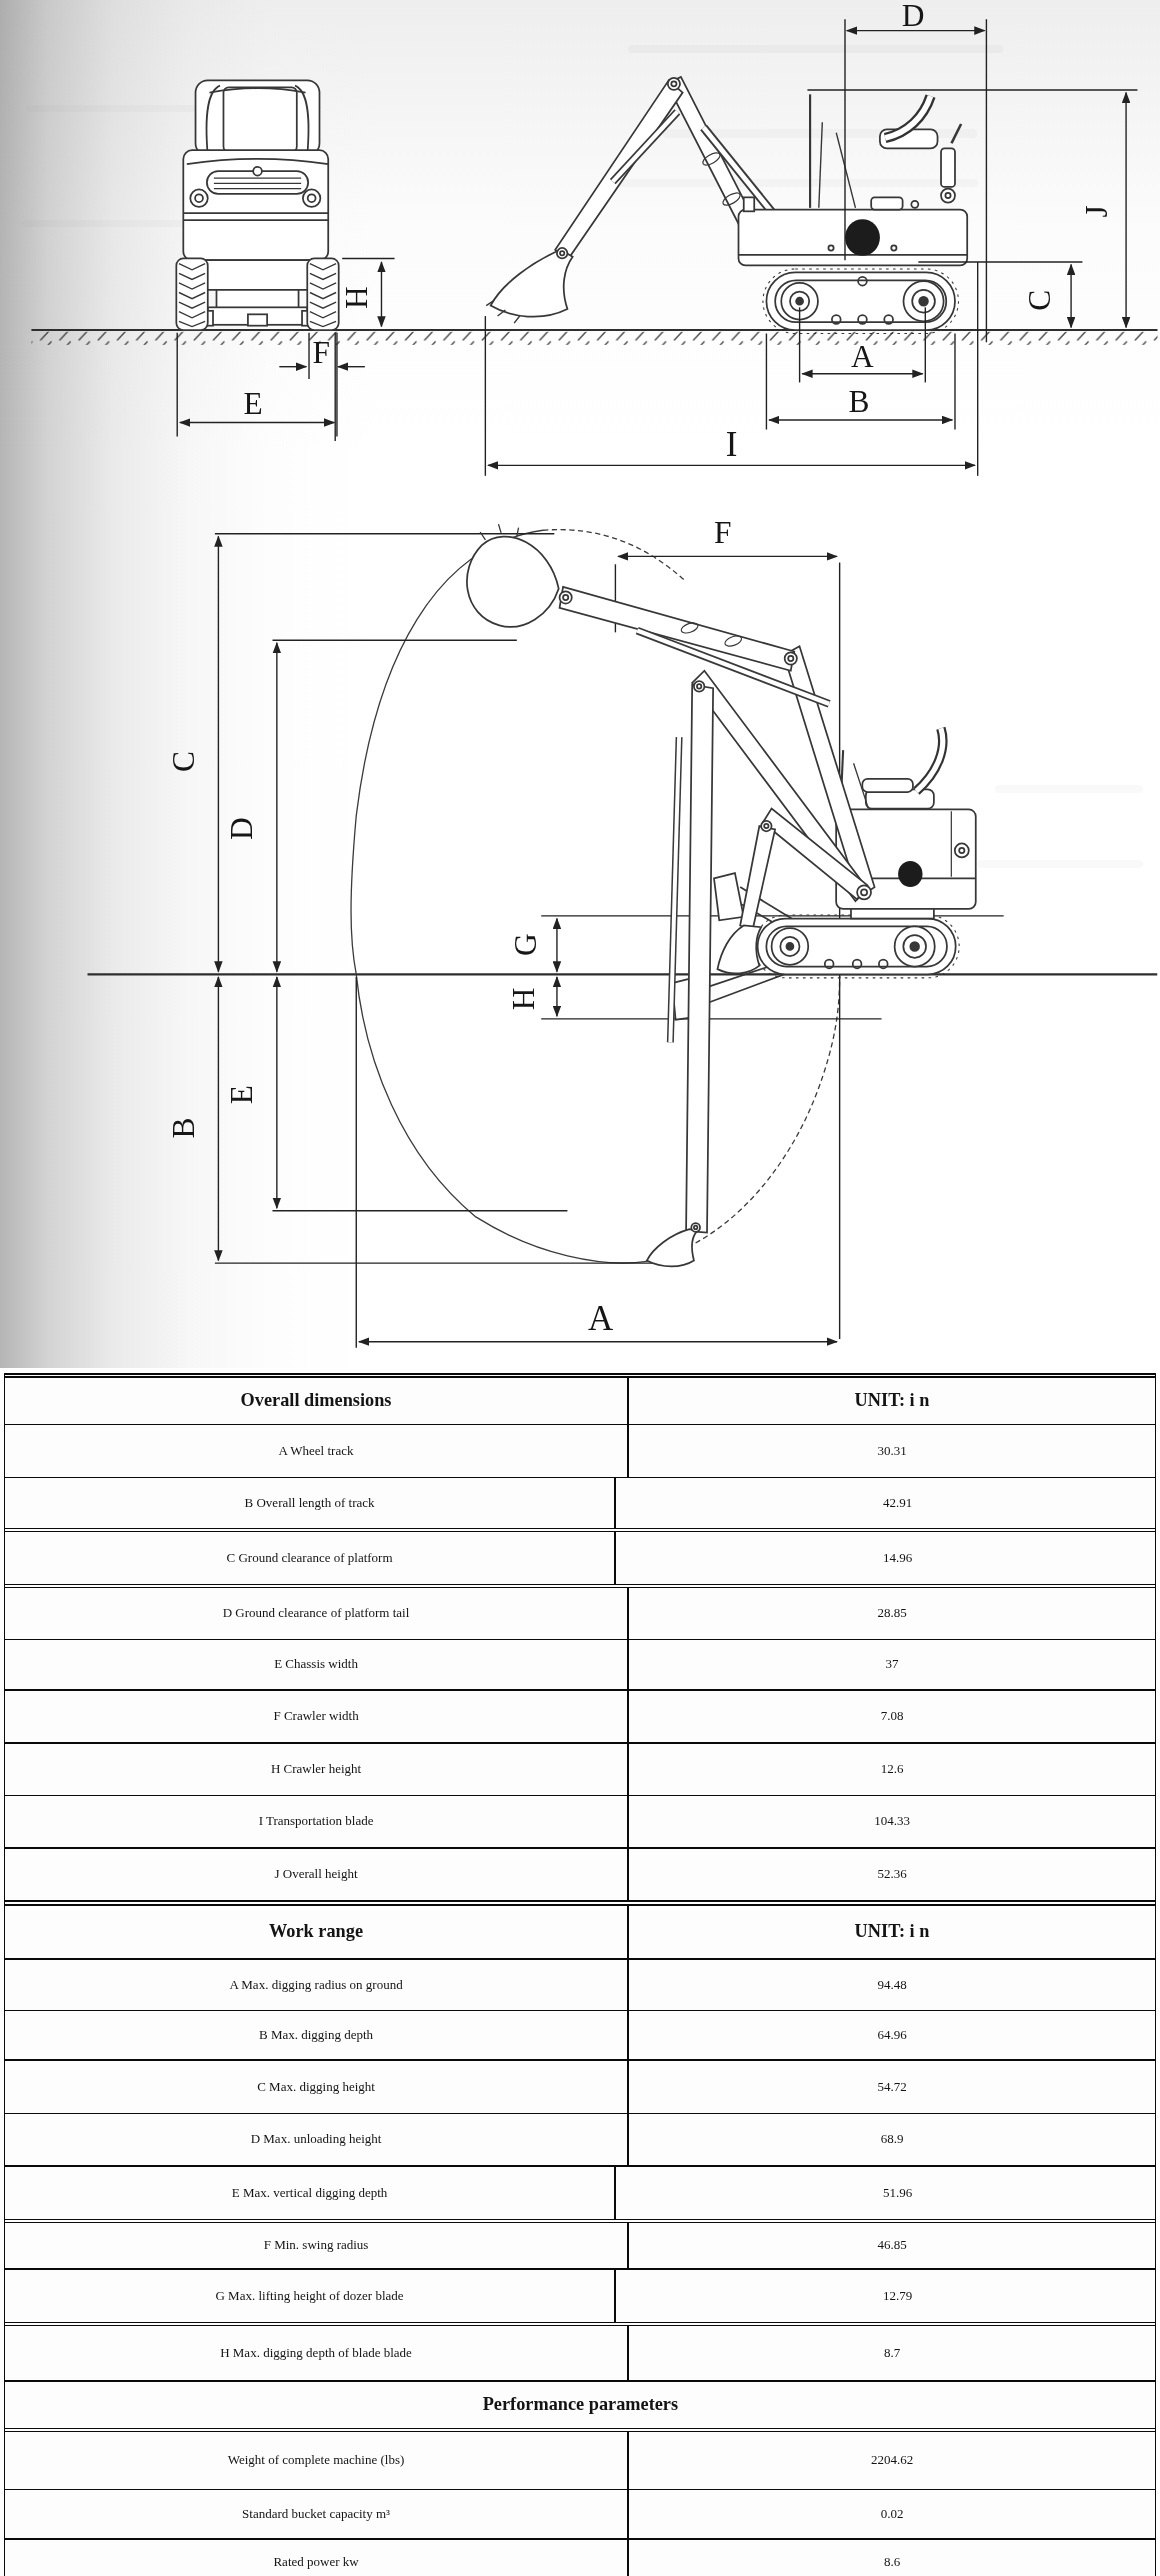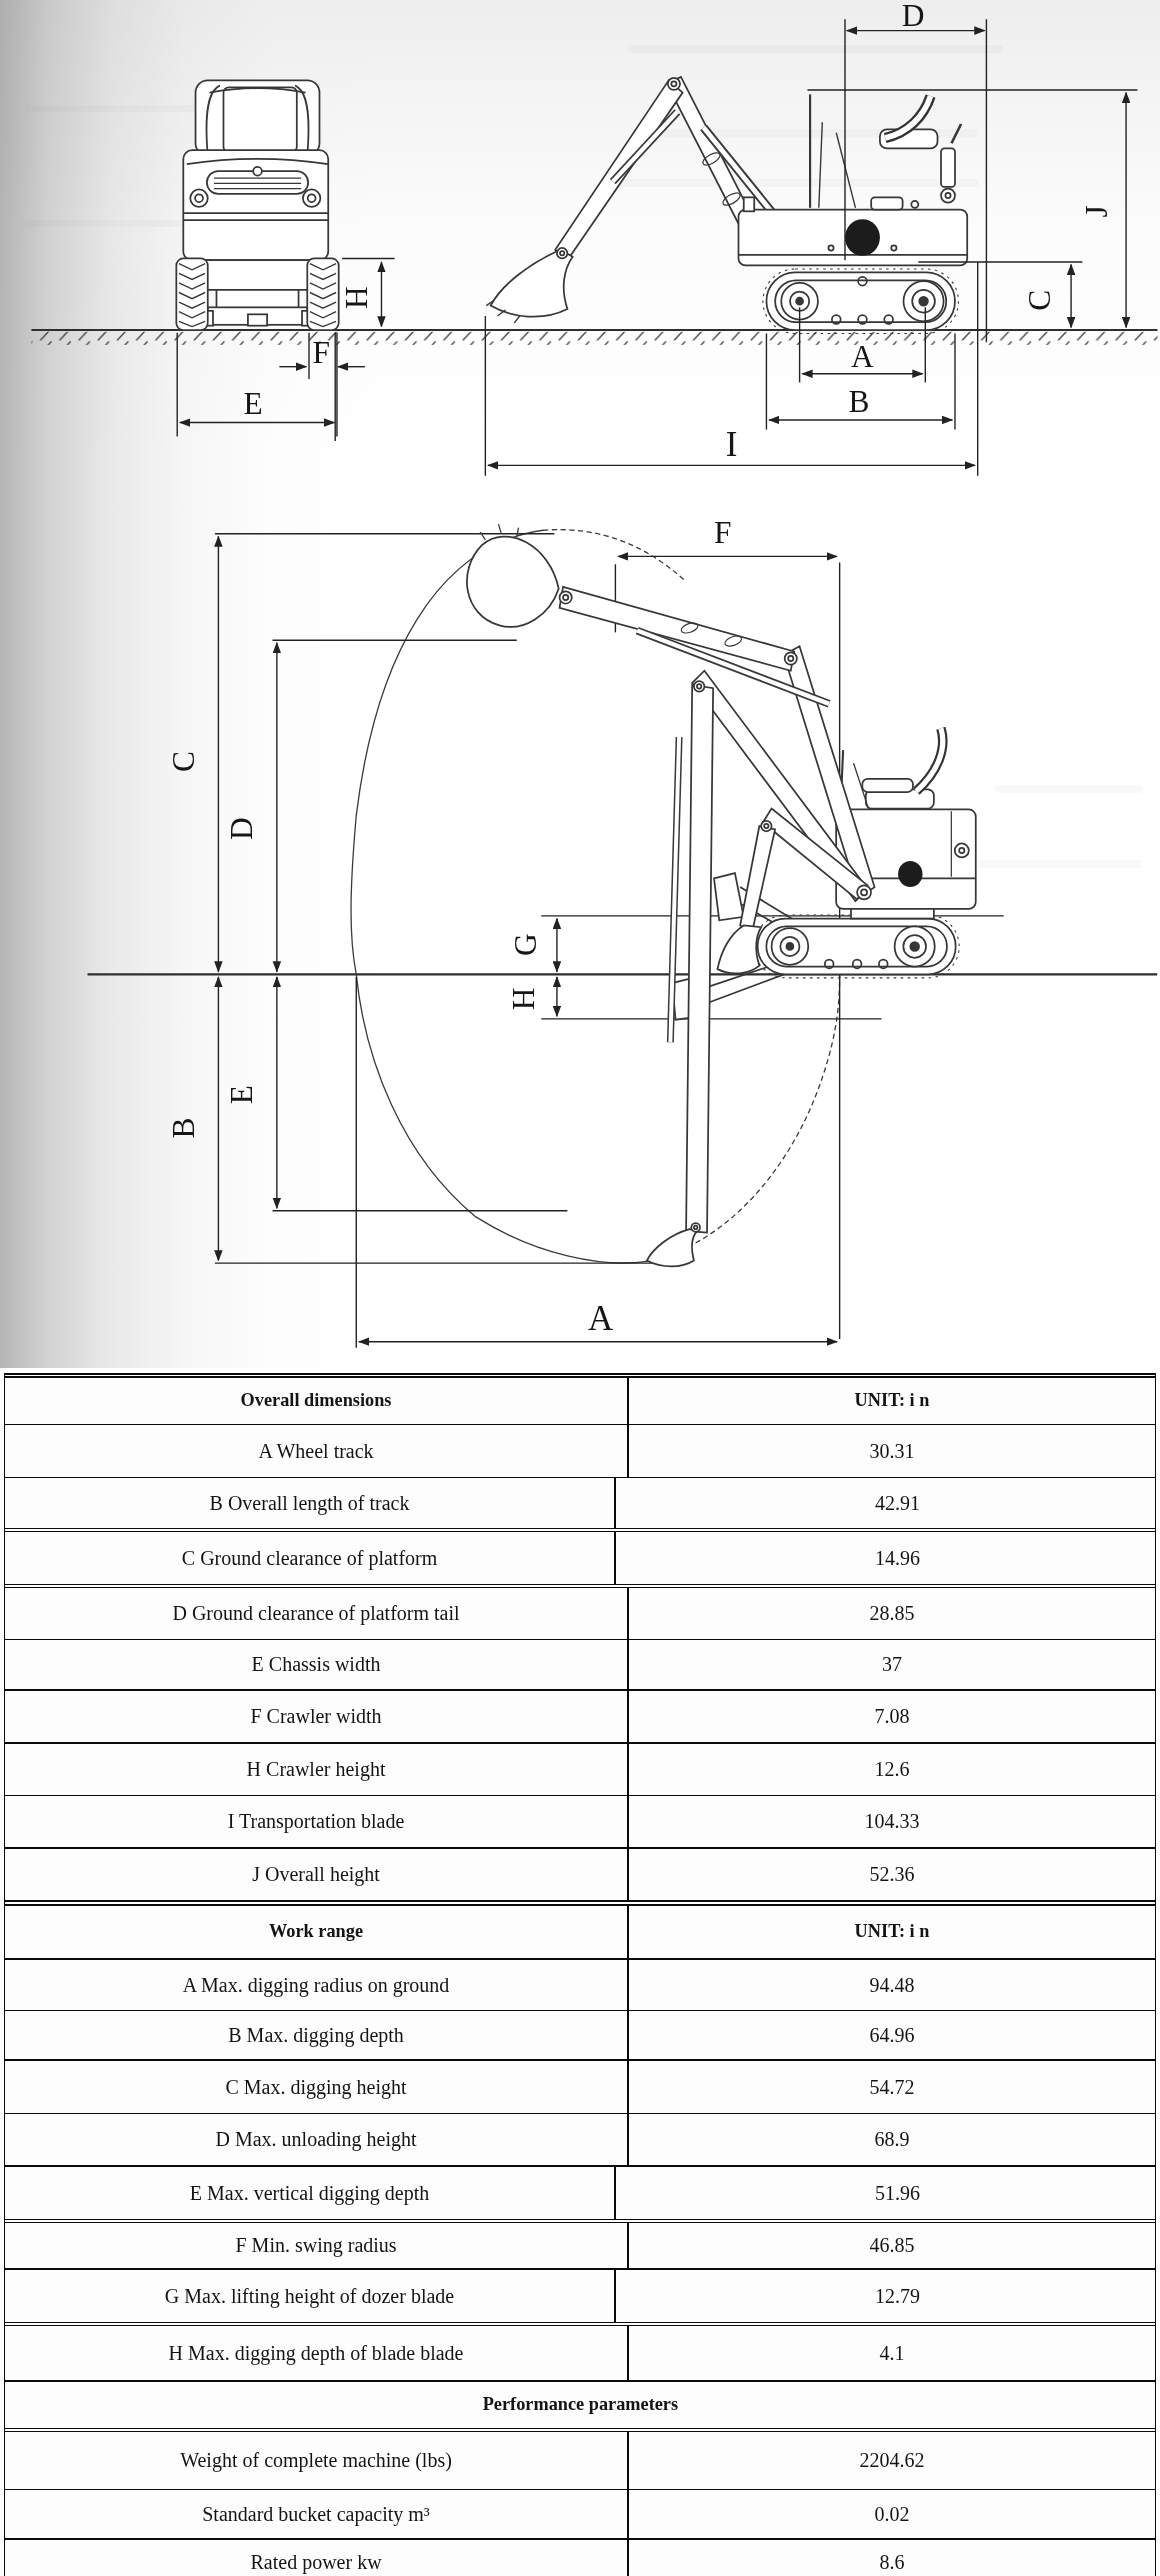--- a/index.html
+++ b/index.html
@@ -18,21 +18,21 @@
   svg text{font-family:"Liberation Serif",serif;fill:#161616;}
   .dimletter{font-size:36px;}
   .dimletter-big{font-size:40px;}
 
   
   .tables{position:absolute;left:4.4px;top:1373px;width:1150px;
     border-top:5.2px double #0a0a0a;border-left:1.7px solid #0a0a0a;border-right:1.7px solid #0a0a0a;
     background:#fdfdfd;}
   .tr{display:flex;align-items:stretch;width:100%;}
   .td{display:flex;align-items:center;justify-content:center;text-align:center;
-      font-size:20px;line-height:1.15;padding:1.7px 7px;box-sizing:border-box;}
+      font-size:13px;line-height:1.15;padding:1.7px 7px;box-sizing:border-box;}
   .lab{width:54.2%;border-right:2.2px solid #0a0a0a;text-align:center;}
   .val{width:45.8%;}
   .full{width:100%;}
   .hdr{font-weight:bold;font-size:18.3px;}
   .b2{border-bottom:1.7px solid #0a0a0a;}
   .b3{border-bottom:2.6px solid #0a0a0a;}
   .bd{border-bottom:4.4px double #0a0a0a;gap:24px;}
   .bdt{border-bottom:6.1px double #0a0a0a;}
 </style>
 </head>
@@ -393,21 +393,21 @@
     <div class="tr b3" style="height:45px">
       <div class="td lab">F Min. swing radius</div>
       <div class="td val">46.85</div>
     </div>
     <div class="tr bd" style="height:52px">
       <div class="td lab">G Max. lifting height of dozer blade</div>
       <div class="td val">12.79</div>
     </div>
     <div class="tr b3" style="height:54px">
       <div class="td lab">H Max. digging depth of blade blade</div>
-      <div class="td val">4.1</div>
+      <div class="td val">8.7</div>
     </div>
 
     <div class="tr bd" style="height:46px">
       <div class="td full hdr">Performance parameters</div>
     </div>
     <div class="tr b2" style="height:57px">
       <div class="td lab">Weight of complete machine (lbs)</div>
       <div class="td val">2204.62</div>
     </div>
     <div class="tr b3" style="height:48px">

